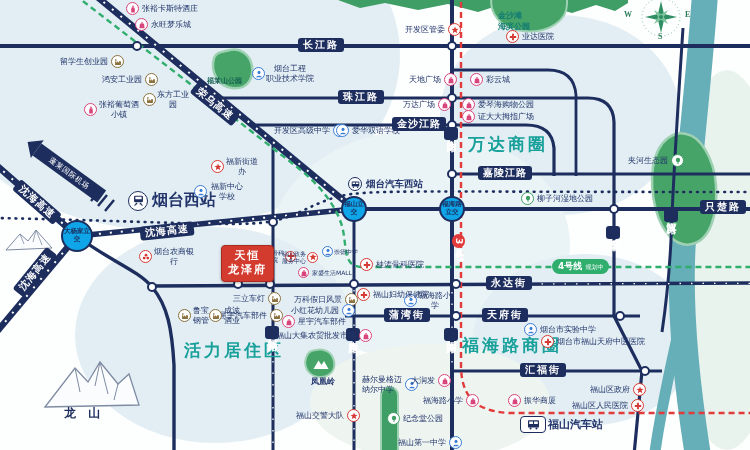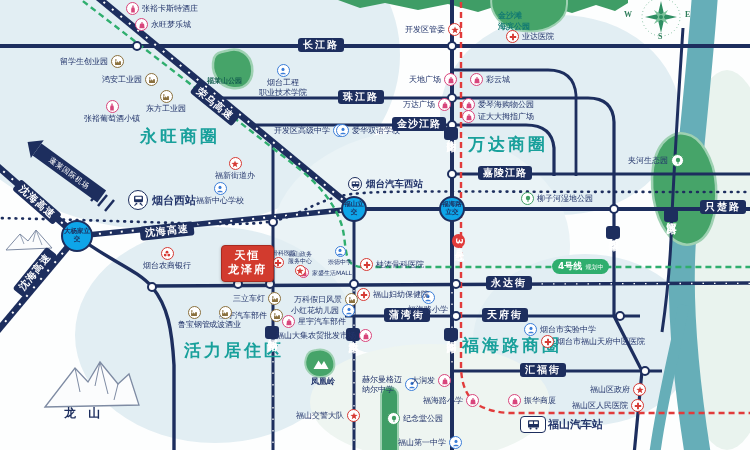--- a/index.html
+++ b/index.html
@@ -25,21 +25,21 @@
   .ic{position:absolute;background:#0ea5e9;border:2.5px solid #1d2e5e;border-radius:50%;
       display:flex;align-items:center;justify-content:center;text-align:center;
       font-size:6.5px;font-weight:bold;color:#1d2e5e;line-height:1.2;z-index:26;box-sizing:border-box;}
   
   .proj{position:absolute;background:#d23b2e;border:1px solid #a82a20;color:#fff;border-radius:4px;
         font-size:11px;font-weight:bold;text-align:center;line-height:1.3;padding:3px 2px;z-index:50;
         letter-spacing:2px;box-shadow:0 1px 3px rgba(0,0,0,.3);}
   
   .poi{position:absolute;display:flex;align-items:center;gap:3px;z-index:40;color:#23356b;
        font-size:8px;font-weight:500;white-space:nowrap;line-height:1.2;}
-  .poi.col{flex-direction:column;gap:1px;text-align:center;white-space:normal;}
+  .poi.col{flex-direction:row;gap:1px;text-align:center;white-space:normal;}
   .poi .pt{display:block;}
   .tiny{font-size:6px;}
   .picw{width:13px;height:13px;border-radius:50%;background:#fff;display:flex;align-items:center;
         justify-content:center;flex:none;box-sizing:border-box;border:1.3px solid currentColor;}
   .picw svg{width:8px;height:8px;fill:currentColor;display:block;}
   .hospital{color:#d63a34;} .government{color:#d63a34;} .school{color:#3a7dd8;}
   .shopping{color:#d8457c;} .winery{color:#d8457c;} .market{color:#d8457c;}
   .company{color:#8a703d;} .industry{color:#8a703d;} .bank{color:#d63a34;} .park{color:#3f9e63;}
   .poi .pt, .station .st{color:#23356b;}
   
@@ -221,21 +221,20 @@
       <path d="M0,-10 L2,-2 L10,0 L2,2 L0,10 L-2,2 L-10,0 L-2,-2 Z" transform="rotate(45)" fill="#7cc29b"></path>
       <circle r="2" fill="#2f8f63"></circle>
     </g>
   </svg>
 
   <span class="compassL" style="left:624px;top:10px;">W</span>
   <span class="compassL" style="left:685px;top:10px;">E</span>
   <span class="compassL" style="left:658px;top:32px;">S</span>
   <span class="compassL" style="left:658px;top:-8px;">N</span>
 
-  <div class="dist" style="left:140px;top:125px;">永旺商圈</div>
   <div class="dist" style="left:184px;top:339px;">活力居住区</div>
   <div class="dist" style="left:468px;top:133px;">万达商圈</div>
   <div class="dist" style="left:462px;top:334px;">福海路商圈</div>
 
   <div class="proj" style="left:221px;top:245px;width:47px;">
     <div>天恒</div>
     <div>龙泽府</div>
   </div>
 
   <div class="rpill" style="left:298px;top:38px;">长江路</div>
@@ -269,21 +268,21 @@
   <div class="ic" style="left:61px;top:220px;width:32px;height:32px;">
     <span>大杨家立交</span>
   </div>
   <div class="ic" style="left:341px;top:196px;width:26px;height:26px;">
     <span>福山立交</span>
   </div>
   <div class="ic" style="left:439px;top:196px;width:26px;height:26px;">
     <span>福海路立交</span>
   </div>
 
-  <div class="station" style="left:128px;top:190px;font-size:11px;text-align:right;">
+  <div class="station" style="left:128px;top:190px;font-size:16px;text-align:right;">
     <span class="sic round" style="width:20px;height:20px;">
         <svg width="13" height="13">
           <use href="#sy-train"></use>
         </svg>
       </span>
     <span class="st">烟台西站</span>
   </div>
   <div class="station" style="left:348px;top:177px;font-size:9.5px;">
     <span class="sic round" style="width:14px;height:14px;">
         <svg width="9" height="9">

